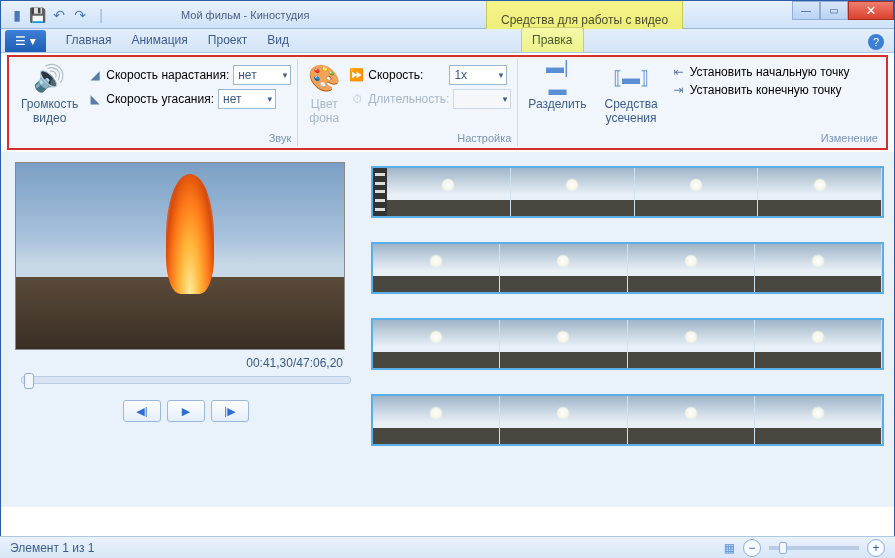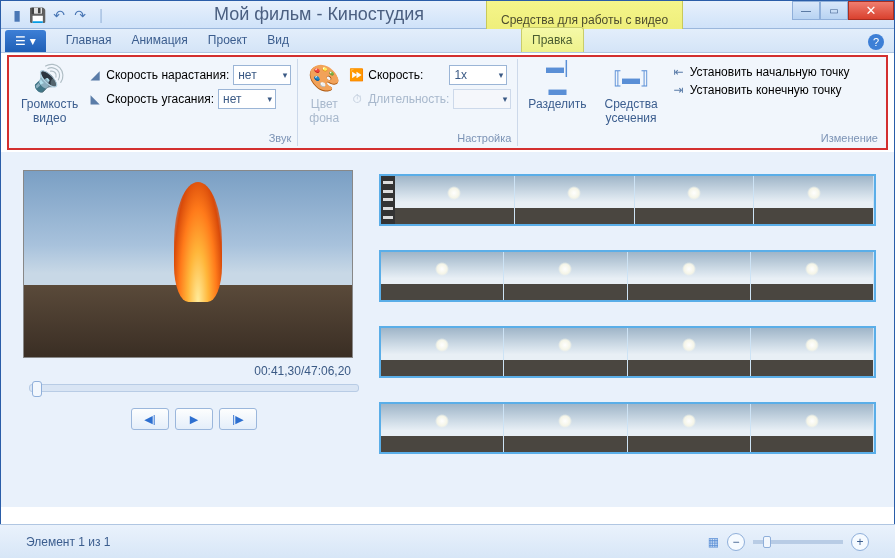--- a/index.html
+++ b/index.html
@@ -1,20 +1,20 @@
 <!DOCTYPE html>
 <html><head>
 <meta charset="utf-8">
 <style>
 *{box-sizing:border-box;margin:0;padding:0;font-family:"Segoe UI",Tahoma,sans-serif;font-size:12px}
 body{width:895px;height:558px;background:#fff;overflow:hidden;border:1px solid #2a5da8}
 .titlebar{height:28px;background:linear-gradient(#e8f1fc,#cfe2f9);display:flex;align-items:center;position:relative;border-bottom:1px solid #9bb7dc}
 .qat{display:flex;align-items:center;gap:5px;padding-left:8px}
 .qat-icon{width:16px;height:16px;display:flex;align-items:center;justify-content:center;color:#4a77b5;font-size:14px}
-.title-txt{margin-left:105px;color:#4b5f80;font-size:18px}
+.title-txt{margin-left:72px;color:#4b5f80;font-size:11px}
 .contextual-tab{position:absolute;left:485px;top:0;background:linear-gradient(#f5f58a,#ecec76);border:1px solid #c9c95a;border-top:none;padding:12px 14px;color:#4c4c2e}
 .win-btns{position:absolute;right:0;top:0;display:flex}
 .win-btn{width:28px;height:19px;display:flex;align-items:center;justify-content:center;font-size:10px}
 .win-min,.win-max{background:linear-gradient(#d9e7fa,#b8d3f2);border:1px solid #8fafda;color:#3a5a8a}
 .win-close{width:46px;background:linear-gradient(#f07d6f,#d9412e);border:1px solid #a82e22;color:#fff;font-size:13px}
 .ribbon-tabs{height:24px;background:linear-gradient(#e3eefb,#d4e4f7);display:flex;align-items:flex-end;padding-left:4px;border-bottom:1px solid #b0c6e2;position:relative}
 .app-btn{background:linear-gradient(#3d7fd6,#1f5fb6);color:#fff;padding:4px 10px;border-radius:3px 3px 0 0;display:flex;align-items:center;gap:4px;margin-right:10px}
 .tab{padding:5px 10px;color:#3b5d8e;cursor:pointer}
 .tab.active{background:linear-gradient(#f5f9a8,#eef28c);border:1px solid #c9cd6a;border-bottom:none;border-radius:3px 3px 0 0;color:#4b5d30}
 .tab.edit{position:absolute;left:520px}
@@ -25,40 +25,40 @@
 .big-btn{display:flex;flex-direction:column;align-items:center;text-align:center;padding:2px 4px;color:#3b5d8e;cursor:pointer;line-height:1.2}
 .big-icon{width:32px;height:32px;display:flex;align-items:center;justify-content:center;font-size:26px;margin-bottom:2px}
 .rows{display:flex;flex-direction:column;gap:4px;padding-top:4px}
 .row{display:flex;align-items:center;gap:4px}
 .row-label{color:#000000;font-size:12px;white-space:nowrap}
 .row-label.disabled{color:#a8b8cc}
 .combo{height:20px;width:58px;background:#fff;border:1px solid #9bb5d6;display:flex;align-items:center;padding:0 4px;color:#3b5a85;position:relative}
 .combo::after{content:"▾";position:absolute;right:3px;color:#3b5a85;font-size:9px}
 .combo.disabled{background:#f5f7fb;color:#b8c5d6;border-color:#cdd9ea}
 .small-icon{width:14px;height:14px;display:inline-flex;align-items:center;justify-content:center;color:#5a7ca8;font-size:12px}
-.content{display:flex;height:355px;background:#e9f1fb;padding:18px;gap:10px}
+.content{display:flex;height:355px;background:#e9f1fb;padding:10px;gap:10px}
 .preview{width:350px;display:flex;flex-direction:column}
 .video-box{width:330px;height:188px;background:#222;border:1px solid #888;margin-left:4px;position:relative;overflow:hidden}
 .sky{position:absolute;inset:0;background:linear-gradient(#7a9fc4 0%,#a8c2dc 40%,#c8d8e6 55%);}
 .mtn{position:absolute;bottom:0;left:0;right:0;height:72px;background:linear-gradient(#5a4a3a,#3a2e24)}
 .fire{position:absolute;left:150px;bottom:55px;width:48px;height:120px;background:radial-gradient(ellipse at 50% 100%,#ffec9c 0%,#ffb63a 30%,#ff7a1a 55%,#d84a0a 75%,transparent 95%);border-radius:50% 50% 30% 30%}
 .timecode{text-align:right;color:#3b5a85;padding:6px 18px 0 0}
 .scrub{margin:6px 10px;height:8px;background:#d9e5f4;border:1px solid #b8cce5;border-radius:3px;position:relative}
 .scrub-thumb{position:absolute;left:2px;top:-4px;width:10px;height:16px;background:#f2f7fd;border:1px solid #8fafda;border-radius:3px}
 .controls{display:flex;justify-content:center;gap:6px;margin-top:10px}
 .ctrl-btn{width:38px;height:22px;background:linear-gradient(#fdfefe,#e4eefa);border:1px solid #9bb7dc;border-radius:3px;display:flex;align-items:center;justify-content:center;color:#2d6fd0;font-size:11px}
 .timeline{flex:1;overflow:auto;padding:4px 0}
 .clip{height:52px;border:2px solid #5aaee8;margin-bottom:24px;display:flex;background:#fff;position:relative}
 .filmstrip{width:14px;background:#333;display:flex;flex-direction:column;justify-content:space-around;padding:2px 0}
 .sprocket{height:3px;background:#ddd;margin:0 2px}
 .thumbs{flex:1;display:flex}
 .thumb{flex:1;border-right:1px solid #cde3f5;position:relative;overflow:hidden;background:linear-gradient(#9fb5c8 0%,#d4e0ea 40%,#e8eff5 55%)}
 .thumb::after{content:"";position:absolute;bottom:0;left:0;right:0;height:16px;background:#4a4640}
 .sun{position:absolute;top:10px;left:50%;transform:translateX(-50%);width:14px;height:14px;background:radial-gradient(#fff,#f5f5e8 50%,transparent 70%)}
-.statusbar{position:absolute;bottom:0;left:0;right:0;height:34px;background:linear-gradient(#eaf2fc,#d7e6f7);border-top:1px solid #b0c6e2;display:flex;align-items:center;padding:0 26px;color:#3b5d8e}
+.statusbar{position:absolute;bottom:0;left:0;right:0;height:22px;background:linear-gradient(#eaf2fc,#d7e6f7);border-top:1px solid #b0c6e2;display:flex;align-items:center;padding:0 10px;color:#3b5d8e}
 .status-right{margin-left:auto;display:flex;align-items:center;gap:8px}
 .zoom-btn{width:18px;height:18px;border:1px solid #8fafda;border-radius:50%;display:flex;align-items:center;justify-content:center;background:#f5faff;color:#3b5d8e;font-size:12px}
 .zoom-track{width:90px;height:4px;background:#b8cce5;position:relative}
 .zoom-thumb{position:absolute;left:10px;top:-4px;width:8px;height:12px;background:#f2f7fd;border:1px solid #8fafda;border-radius:2px}
 </style>
 </head>
 <body>
 
 <div class="titlebar">
   <div class="qat">

